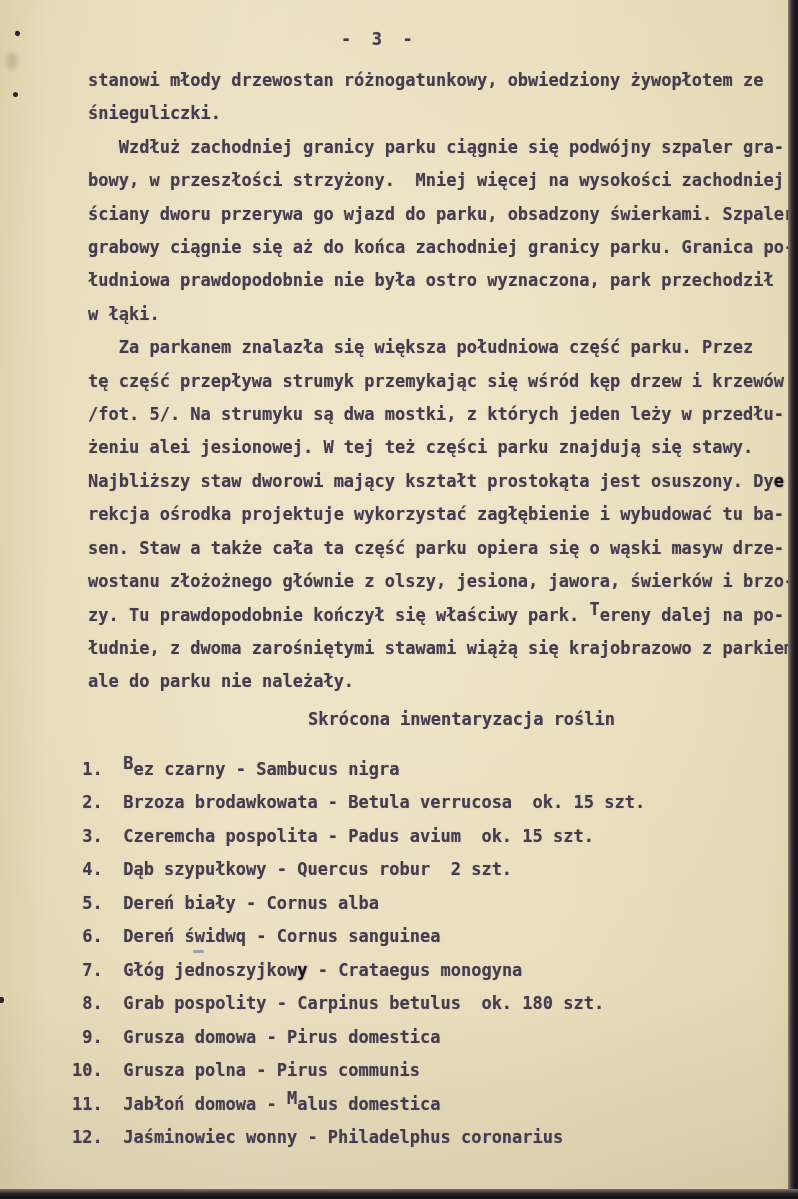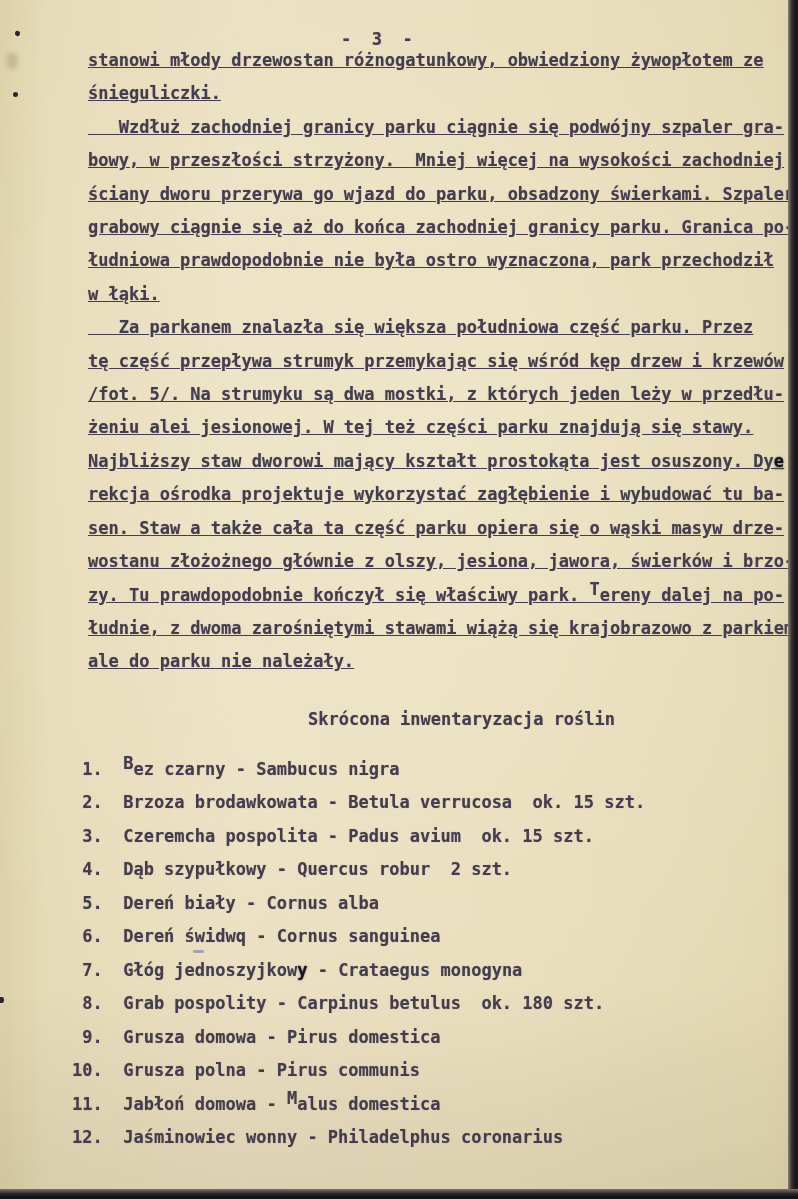--- a/index.html
+++ b/index.html
@@ -16,21 +16,21 @@
   }
   .tw{
     font-family:"DejaVu Sans Mono", "Liberation Mono", monospace;
     font-weight:bold;
     font-size:17px;
     color:#453d4f;
     text-shadow:0 0 1px rgba(62,54,74,.45);
     white-space:pre;
   }
   .page-number{position:absolute;left:341px;top:23px;line-height:33px;}
-  .body-block{position:absolute;left:88px;top:44px;line-height:33.4px;text-decoration:underline;}
+  .body-block{position:absolute;left:88px;top:64px;line-height:33.4px;}
   .section-title{position:absolute;left:308px;top:703px;line-height:33px;}
   .plant-list{position:absolute;left:72px;top:753px;line-height:33.45px;}
   .line{height:inherit;}
   .sup{position:relative;top:-6px;}
   .struck{color:#17111f;text-shadow:0 0 2px rgba(23,17,31,.8);}
   .edge-right{
     position:absolute;top:0;right:0;width:10px;height:100%;
     background:linear-gradient(to right,#8a8074 0,#3a3536 35%,#17161a 70%);
   }
   .edge-bottom{

